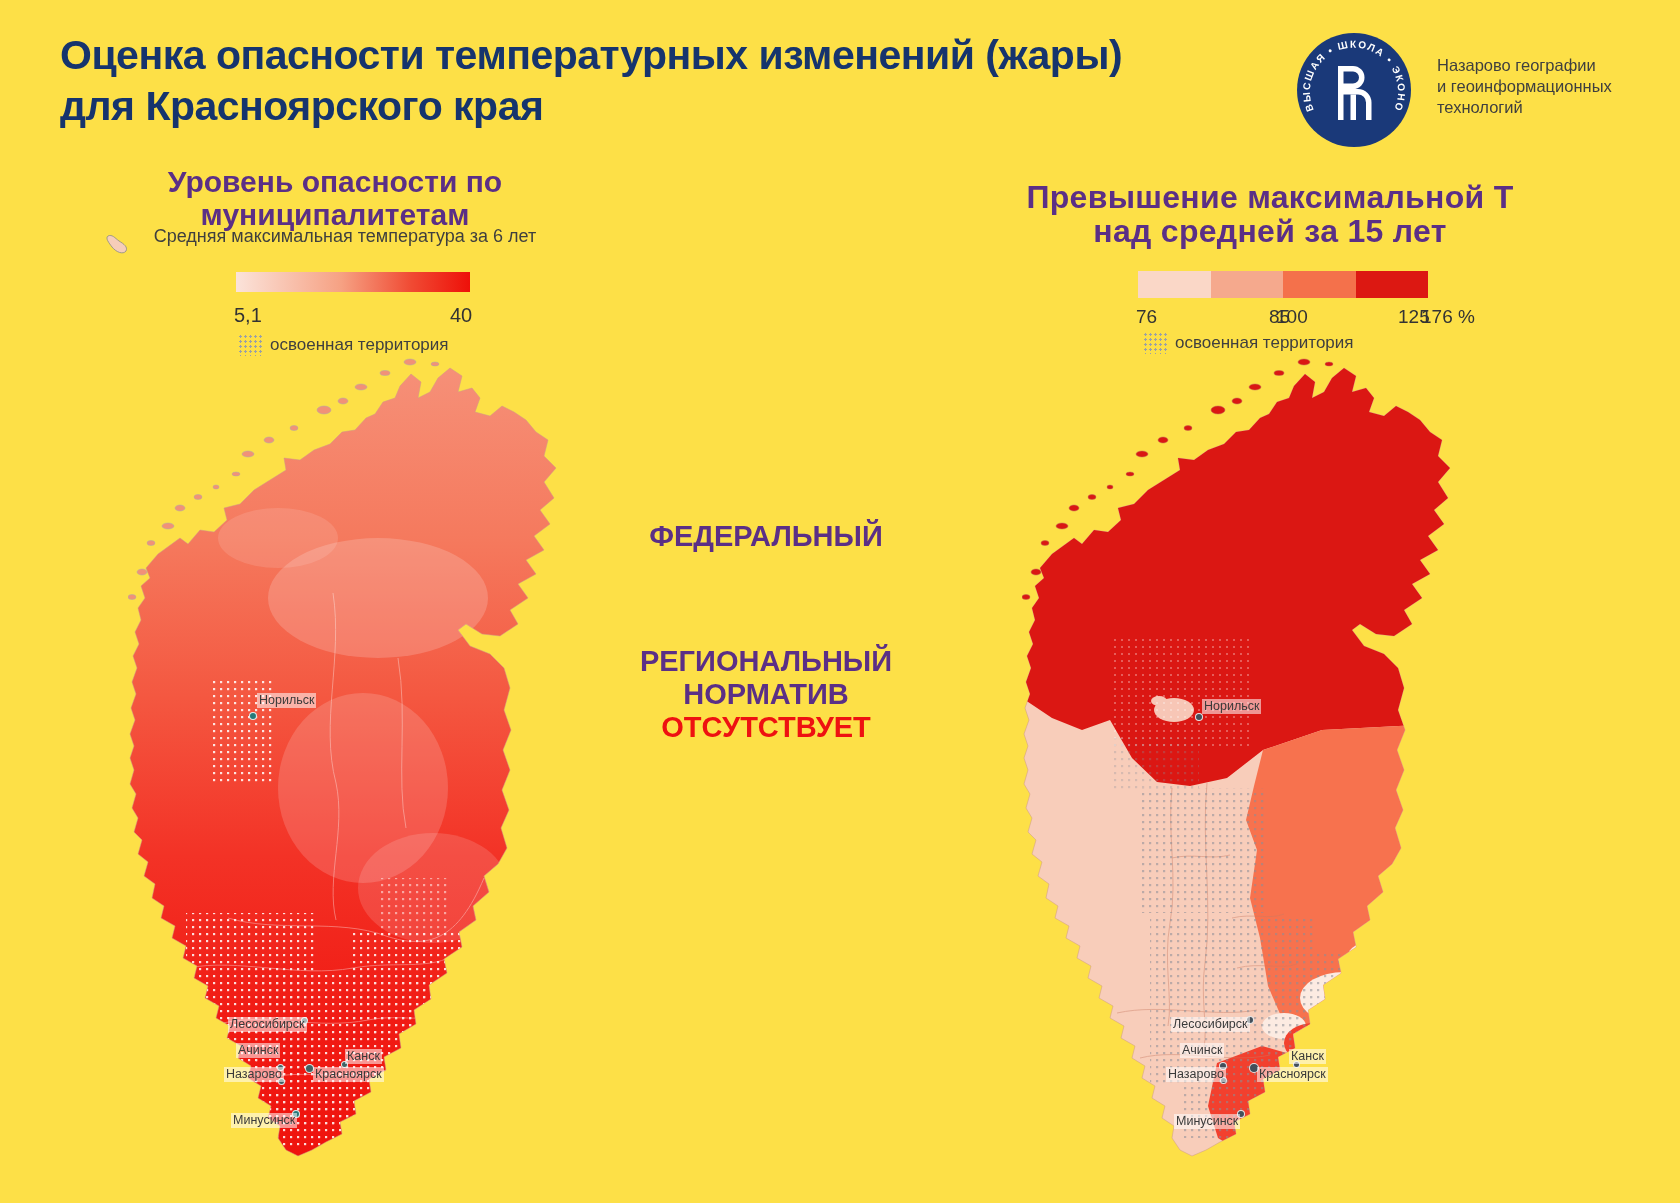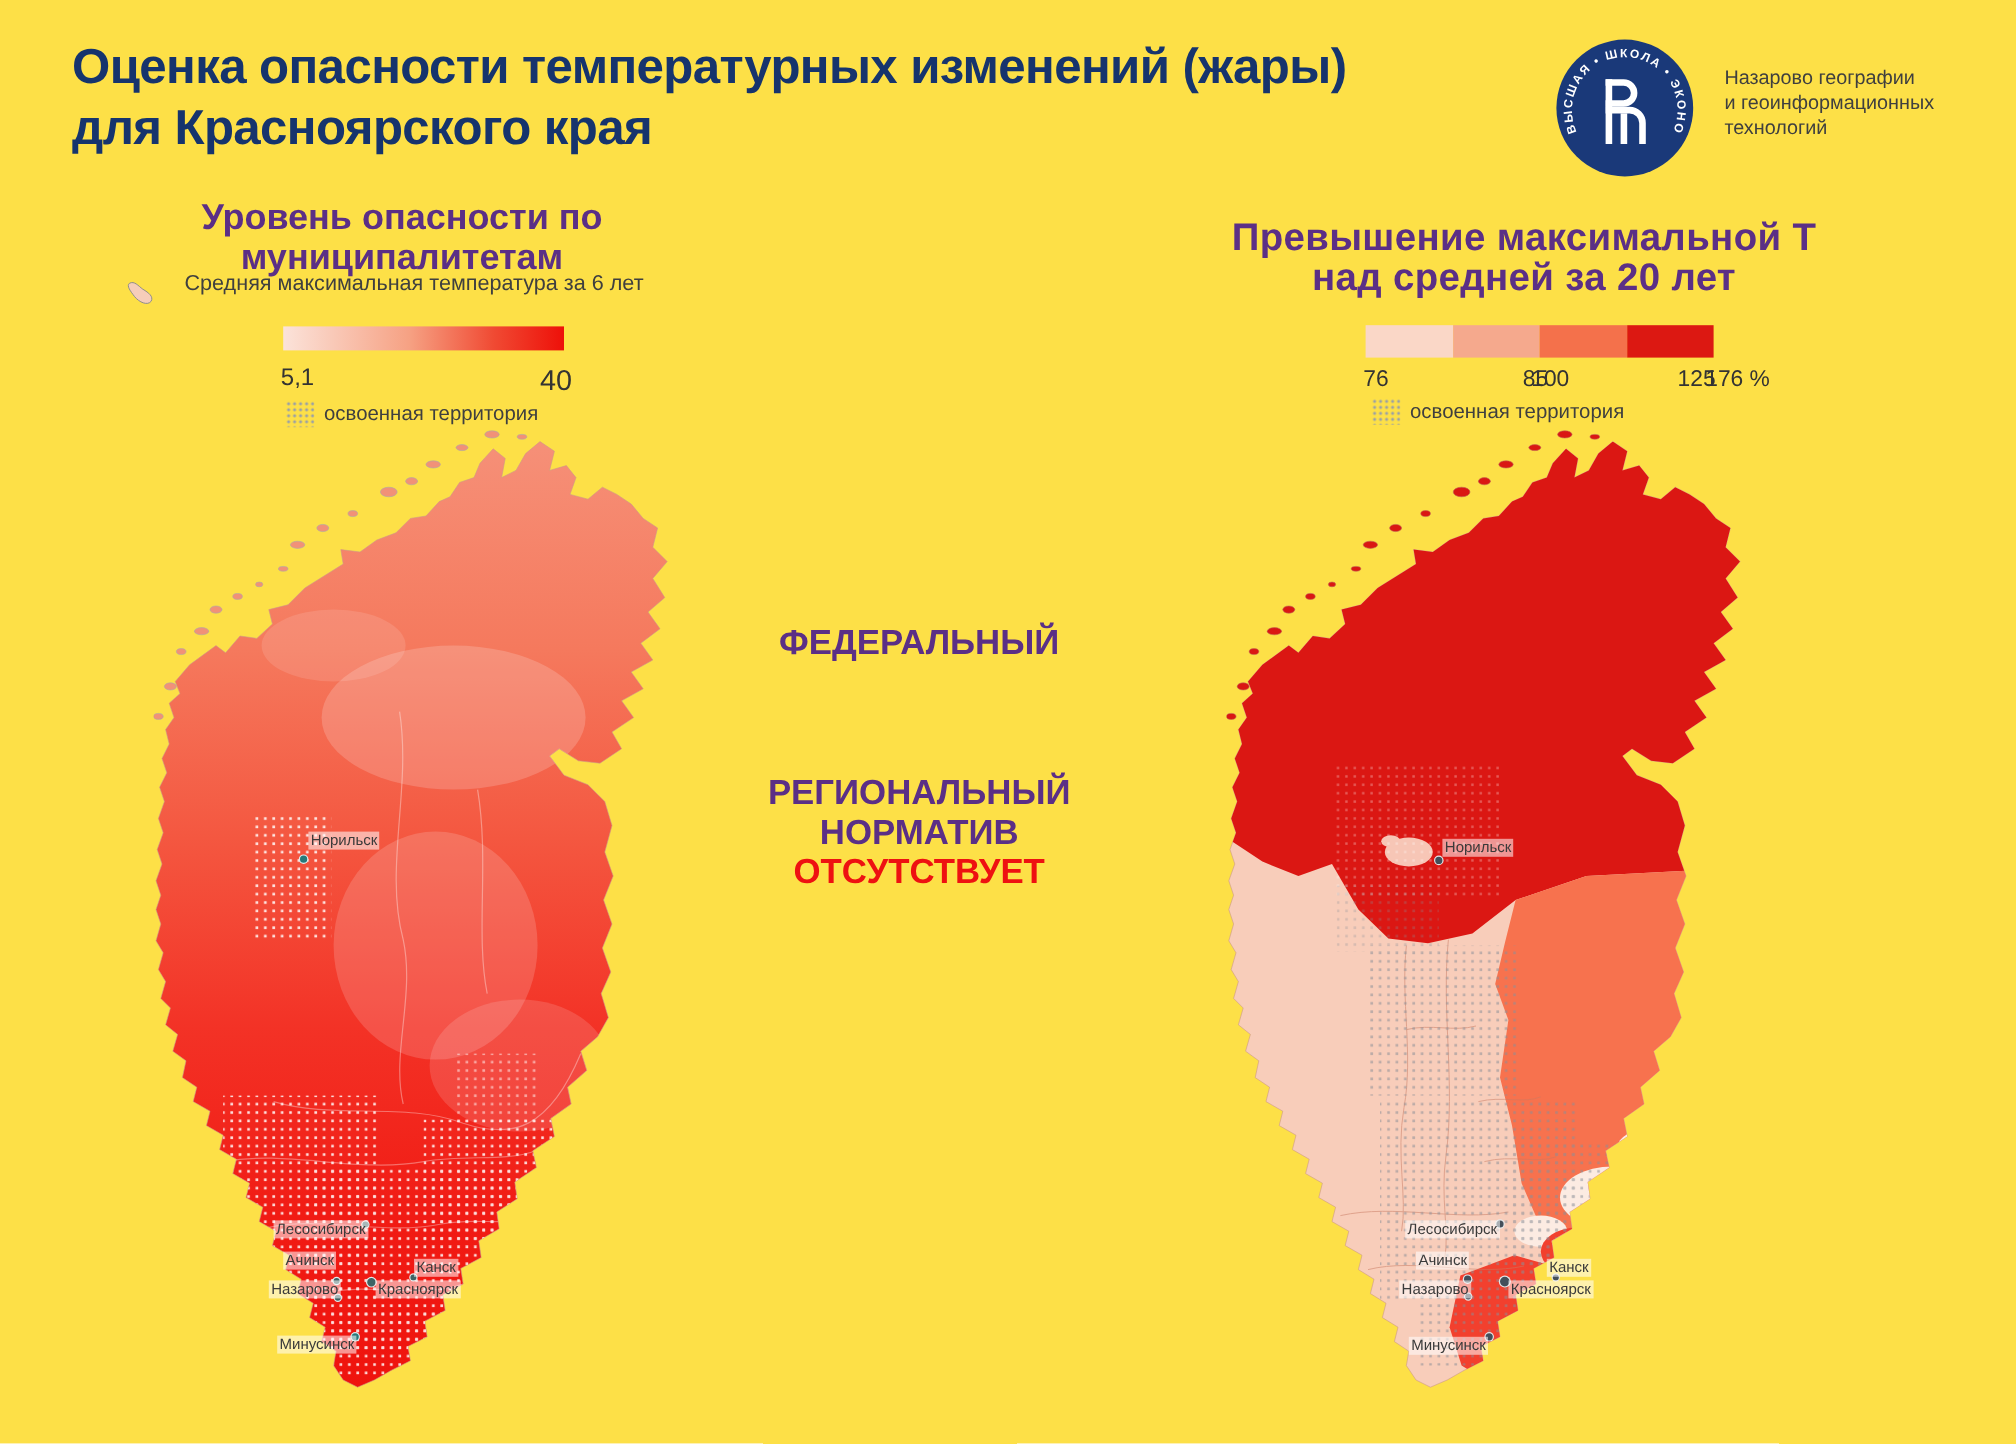--- a/index.html
+++ b/index.html
@@ -8,21 +8,21 @@
   .abs{position:absolute;}
   .slide-title{left:60px;top:30px;width:1160px;font-size:41px;font-weight:bold;
                line-height:51px;color:#16346D;letter-spacing:-0.5px;}
   .faculty{left:1437px;top:55px;width:220px;font-size:16.5px;line-height:21px;color:#3F3F3F;}
   .panel-title{font-weight:bold;color:#5B2F86;text-align:center;}
   .left-title{left:115px;top:165px;width:440px;font-size:30px;line-height:33px;}
   .right-title{left:990px;top:180px;width:560px;font-size:32px;line-height:34px;letter-spacing:.3px;}
   .left-sub{left:115px;top:226px;width:460px;font-size:18px;color:#3F3F3F;text-align:center;}
   .grad-bar{left:236px;top:272px;width:234px;height:20px;}
   .scale-min{left:234px;top:304px;font-size:20px;color:#333;}
-  .scale-max{left:450px;top:304px;font-size:24px;color:#333;text-align:right;}
+  .scale-max{left:450px;top:304px;font-size:20px;color:#333;text-align:right;}
   .hatch-icon{width:24px;height:22px;
       background-image:radial-gradient(#9AA0A6 1.2px,transparent 1.4px);
       background-size:5px 5px;}
   .hatch-text{font-size:17px;color:#3F3F3F;}
   .seg-bar{left:1138px;top:271px;width:290px;height:27px;display:flex;}
   .seg{flex:1 1 0;}
   .tick{position:absolute;top:306px;font-size:19px;color:#333;}
   .callout{left:590px;top:0;width:352px;text-align:center;font-weight:bold;
            font-size:29px;line-height:33px;color:#5B2F86;}
   .red-text{color:#EE1111;}
@@ -68,21 +68,21 @@
   </div>
   <div class="abs left-sub">Средняя максимальная температура за 6 лет</div>
   <div class="abs grad-bar" style="background: linear-gradient(to right, rgb(251, 227, 218), rgb(246, 161, 131) 45%, rgb(240, 74, 51) 75%, rgb(238, 16, 9));"></div>
   <div class="abs scale-min">5,1</div>
   <div class="abs scale-max">40</div>
   <div class="abs hatch-icon" style="left:238px;top:334px;"></div>
   <div class="abs hatch-text" style="left:270px;top:335px;">освоенная территория</div>
 
   <div class="abs panel-title right-title">
     <div>Превышение максимальной Т</div>
-    <div>над средней за 20 лет</div>
+    <div>над средней за 15 лет</div>
   </div>
   <div class="abs seg-bar">
     <div class="seg" style="background: rgb(250, 215, 199);"></div>
     <div class="seg" style="background: rgb(245, 169, 141);"></div>
     <div class="seg" style="background: rgb(244, 113, 75);"></div>
     <div class="seg" style="background: rgb(220, 24, 18);"></div>
   </div>
   <span class="tick" style="left:1136px;">76</span>
   <span class="tick" style="left:1269px;">85</span>
   <span class="tick" style="left:1276px;">100</span>

